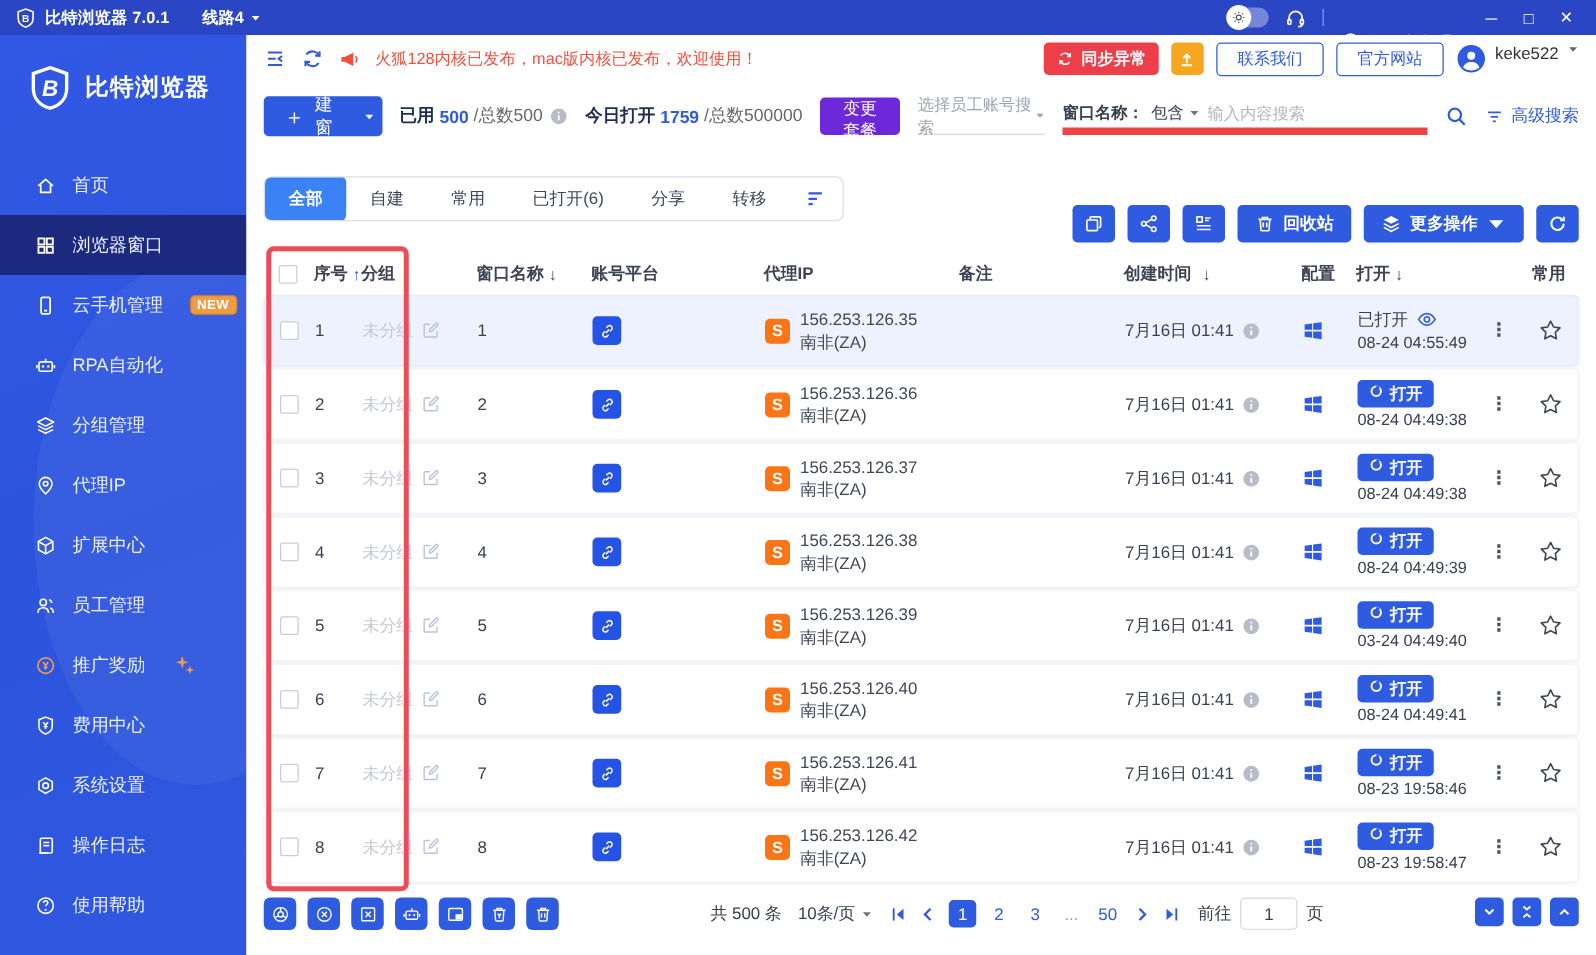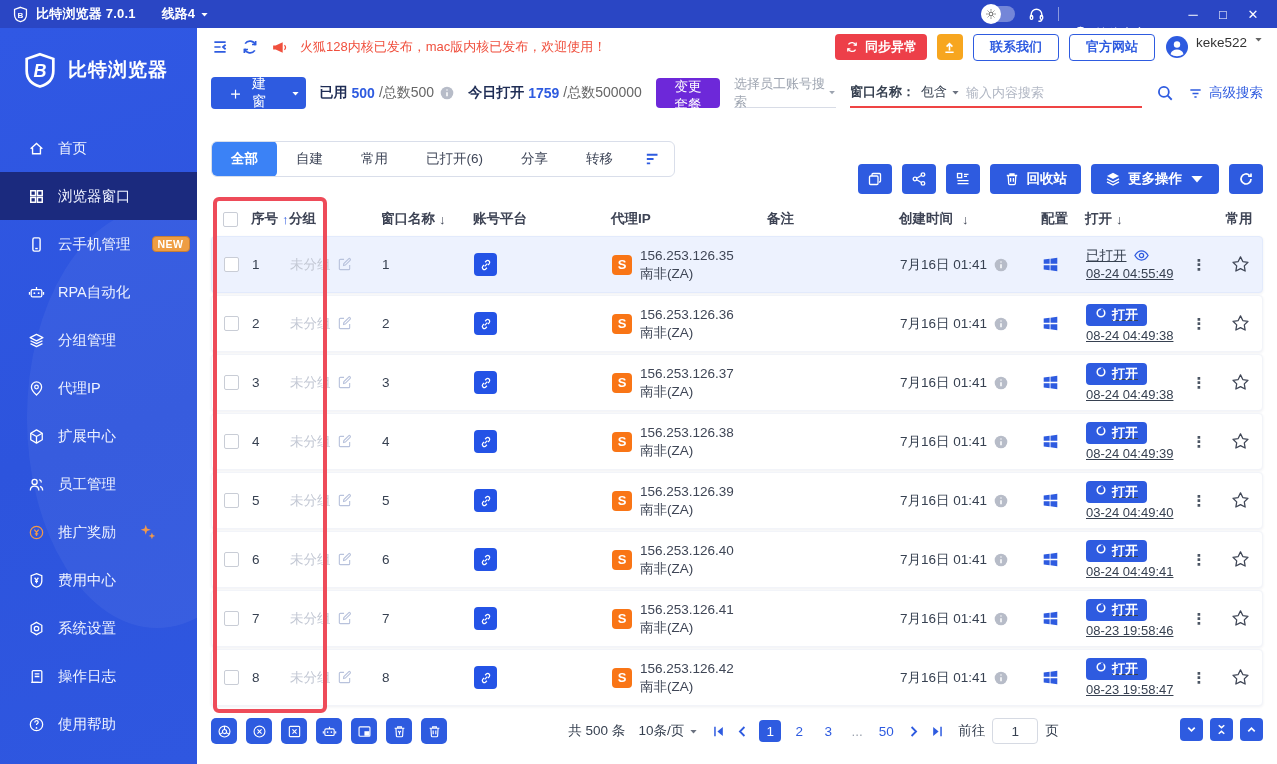--- a/index.html
+++ b/index.html
@@ -45,39 +45,39 @@
 
   .announce-row { height:38px; flex:0 0 38px; display:flex; align-items:center; padding:0 14px; gap:12px; }
   .a-icon { width:18px; height:18px; color:#2e5be0; cursor:pointer; flex:0 0 auto; }
   .a-megaphone { width:17px; height:17px; color:#f0503e; }
   .announce-text { color:#f0503e; font-size:13px; white-space:nowrap; overflow:hidden; }
   .announce-right { margin-left:auto; display:flex; align-items:center; gap:10px; flex:0 0 auto; }
   .btn-syncerr { background:#ed3f49; color:#fff; border:none; border-radius:4px; height:26px; padding:0 10px; font-size:13px; display:flex; align-items:center; gap:6px; cursor:pointer; font-weight:700; }
   .btn-syncerr svg { width:14px; height:14px; }
   .btn-orange { width:26px; height:26px; background:#f7a61f; border:none; border-radius:4px; display:flex; align-items:center; justify-content:center; cursor:pointer; color:#fff; }
   .btn-orange svg { width:15px; height:15px; }
-  .btn-outline { background:#fff; border:1px solid #2e5be0; color:#2e5be0; border-radius:4px; height:27px; padding:0 16px; font-size:13px; cursor:pointer;font-weight:bold; }
+  .btn-outline { background:#fff; border:1px solid #2e5be0; color:#2e5be0; border-radius:4px; height:27px; padding:0 16px; font-size:13px; cursor:pointer; }
   .user-chip { display:flex; gap:7px; cursor:pointer; color:#333; font-size:13.5px; }
   .user-chip svg.avatar { width:24px; height:24px; }
 
   .toolbar-row { height:42px; flex:0 0 42px; display:flex; align-items:center; padding:0 14px; margin-top:6px; gap:14px; }
   .btn-create { display:flex; align-items:stretch; background:#2e5be0; border-radius:4px; color:#fff; cursor:pointer; overflow:hidden; }
   .btn-create .main-part { display:flex; align-items:center; gap:8px; padding:0 16px; height:32px; font-size:14px; }
   .btn-create .plus { font-size:17px; font-weight:400; }
   .btn-create .split { width:1px; background:rgba(255,255,255,.4); }
   .btn-create .dd { display:flex; align-items:center; padding:0 9px; }
   .stats { display:flex; align-items:center; gap:4px; font-size:14px; white-space:nowrap; }
   .stat-label { color:#1f2d55; font-weight:700; }
   .stat-value { color:#2e5be0; font-weight:700; }
   .stat-suffix { color:#666; }
   .info-dot { width:14px; height:14px; margin-left:2px; }
   .btn-plan { background:#6d28d9; color:#fff; border:none; border-radius:4px; height:30px; padding:0 14px; font-size:13.5px; cursor:pointer; }
   .select-underline { display:flex; align-items:center; justify-content:center; width:152px; border-bottom:1px solid #d8dce6; height:30px; cursor:pointer; font-size:13px; color:#9ca3af; }
   .sel-caret { color:#9ca3af; }
-  .search-group { display:flex; align-items:center; border-bottom:2px solid #ef4444; height:30px; gap:6px; width:312px; }
+  .search-group { display:flex; align-items:center; border-bottom:6px solid #ef4444; height:30px; gap:6px; width:312px; }
   .sg-label { color:#374151; font-size:13px; font-weight:700; white-space:nowrap; }
   .sg-mode { color:#374151; font-size:13px; display:flex; align-items:center; gap:4px; cursor:pointer; white-space:nowrap; }
   .sg-input { border:none; outline:none; flex:1; font-size:13px; color:#374151; min-width:0; font-family:inherit; }
   .sg-input::placeholder { color:#b0b6c3; }
   .search-icon { width:18px; height:18px; color:#2e5be0; cursor:pointer; flex:0 0 auto; }
   .adv-search { display:flex; align-items:center; gap:6px; color:#2e5be0; font-size:13.5px; cursor:pointer; white-space:nowrap; }
   .adv-search svg { width:15px; height:15px; }
 
   .tabs-row { display:flex; align-items:center; padding:0 14px; margin-top:10px; flex:0 0 36px; }
   .tabs-box { display:inline-flex; align-items:center; border:1px solid #d9deea; border-radius:6px; height:36px; overflow:hidden; }
@@ -111,21 +111,21 @@
   .rows { flex:1; display:flex; flex-direction:column; gap:2px; }
   .trow { display:flex; align-items:center; height:57px; background:#fff; border:1px solid #f2f4f9; border-radius:4px; box-shadow:0 1px 3px rgba(30,40,90,.07); font-size:13.5px; color:#374151; }
   .trow.highlight { background:#edf2fe; border-color:#e2eafc; }
   .group-text { color:#c3c8d4; }
   .edit-icon { width:15px; height:15px; color:#b8c2dc; cursor:pointer; flex:0 0 15px; }
   .platform-badge { width:23px; height:23px; border-radius:4px; background:#2453e6; display:flex; align-items:center; justify-content:center; cursor:pointer; }
   .platform-badge svg { width:14px; height:14px; }
   .ip-badge { width:20px; height:20px; border-radius:4px; background:#f97516; color:#fff; font-size:13px; font-weight:700; display:flex; align-items:center; justify-content:center; flex:0 0 20px; }
   .ip-lines { display:flex; flex-direction:column; line-height:1.3; font-size:13.5px; color:#3f4656; }
   .win-logo { width:17px; height:17px; color:#2e5be0; }
-  .open-col { display:flex; flex-direction:column; align-items:flex-start; gap:2px; line-height:1.2;text-decoration:underline; }
+  .open-col { display:flex; flex-direction:column; align-items:flex-start; gap:2px; line-height:1.2; }
   .open-status { display:flex; align-items:center; gap:6px; font-size:13.5px; color:#374151; }
   .eye-icon { width:17px; height:17px; color:#2e5be0; cursor:pointer; }
   .btn-open { background:#2e5be0; color:#fff; border:none; border-radius:4px; height:22px; padding:0 9px; display:flex; align-items:center; gap:5px; font-size:13px; font-weight:700; cursor:pointer; }
   .btn-open svg { width:12px; height:12px; }
   .open-time { font-size:13px; color:#374151; }
   .dots { font-size:15px; color:#4b5563; font-weight:700; cursor:pointer; line-height:1; }
   .star-icon { width:19px; height:19px; cursor:pointer; color:#3f4656; }
 
   
   .footer { flex:0 0 46px; display:flex; align-items:flex-start; padding:0 14px 8px; gap:8px; }

